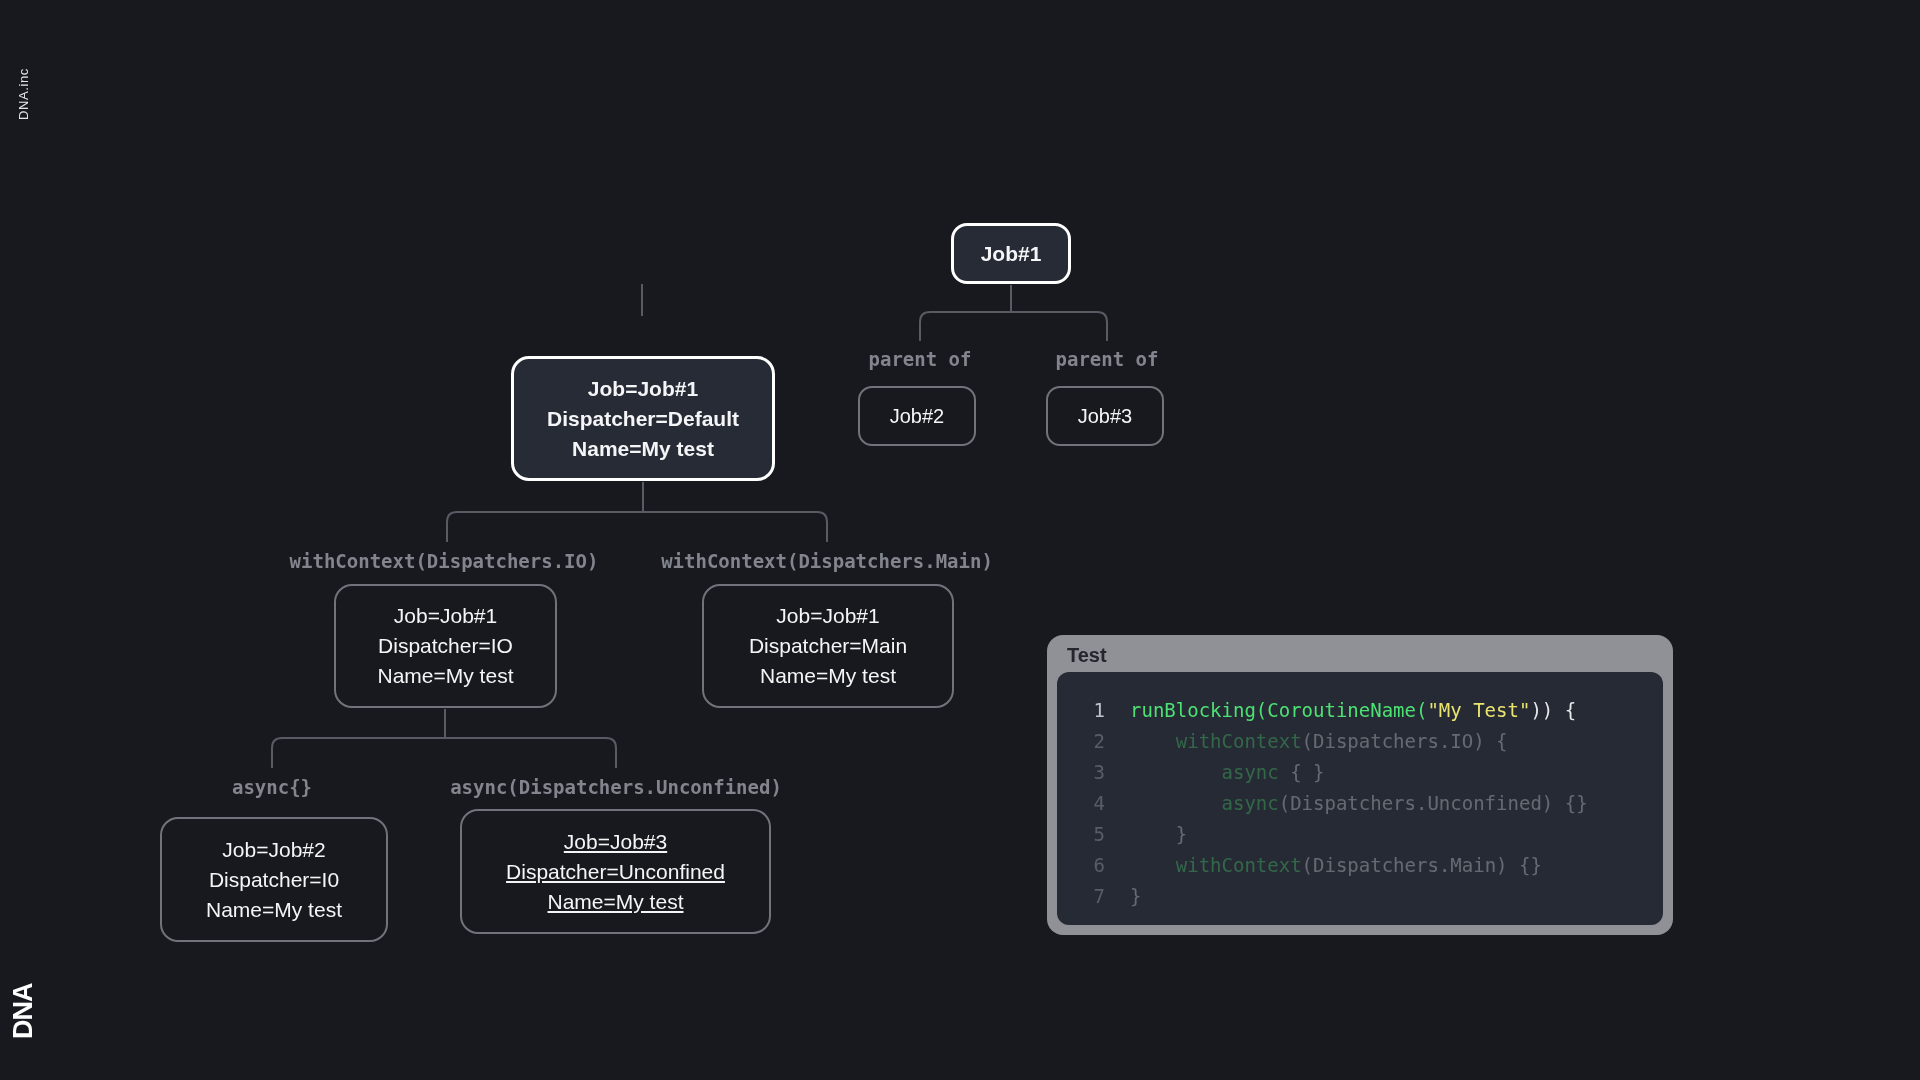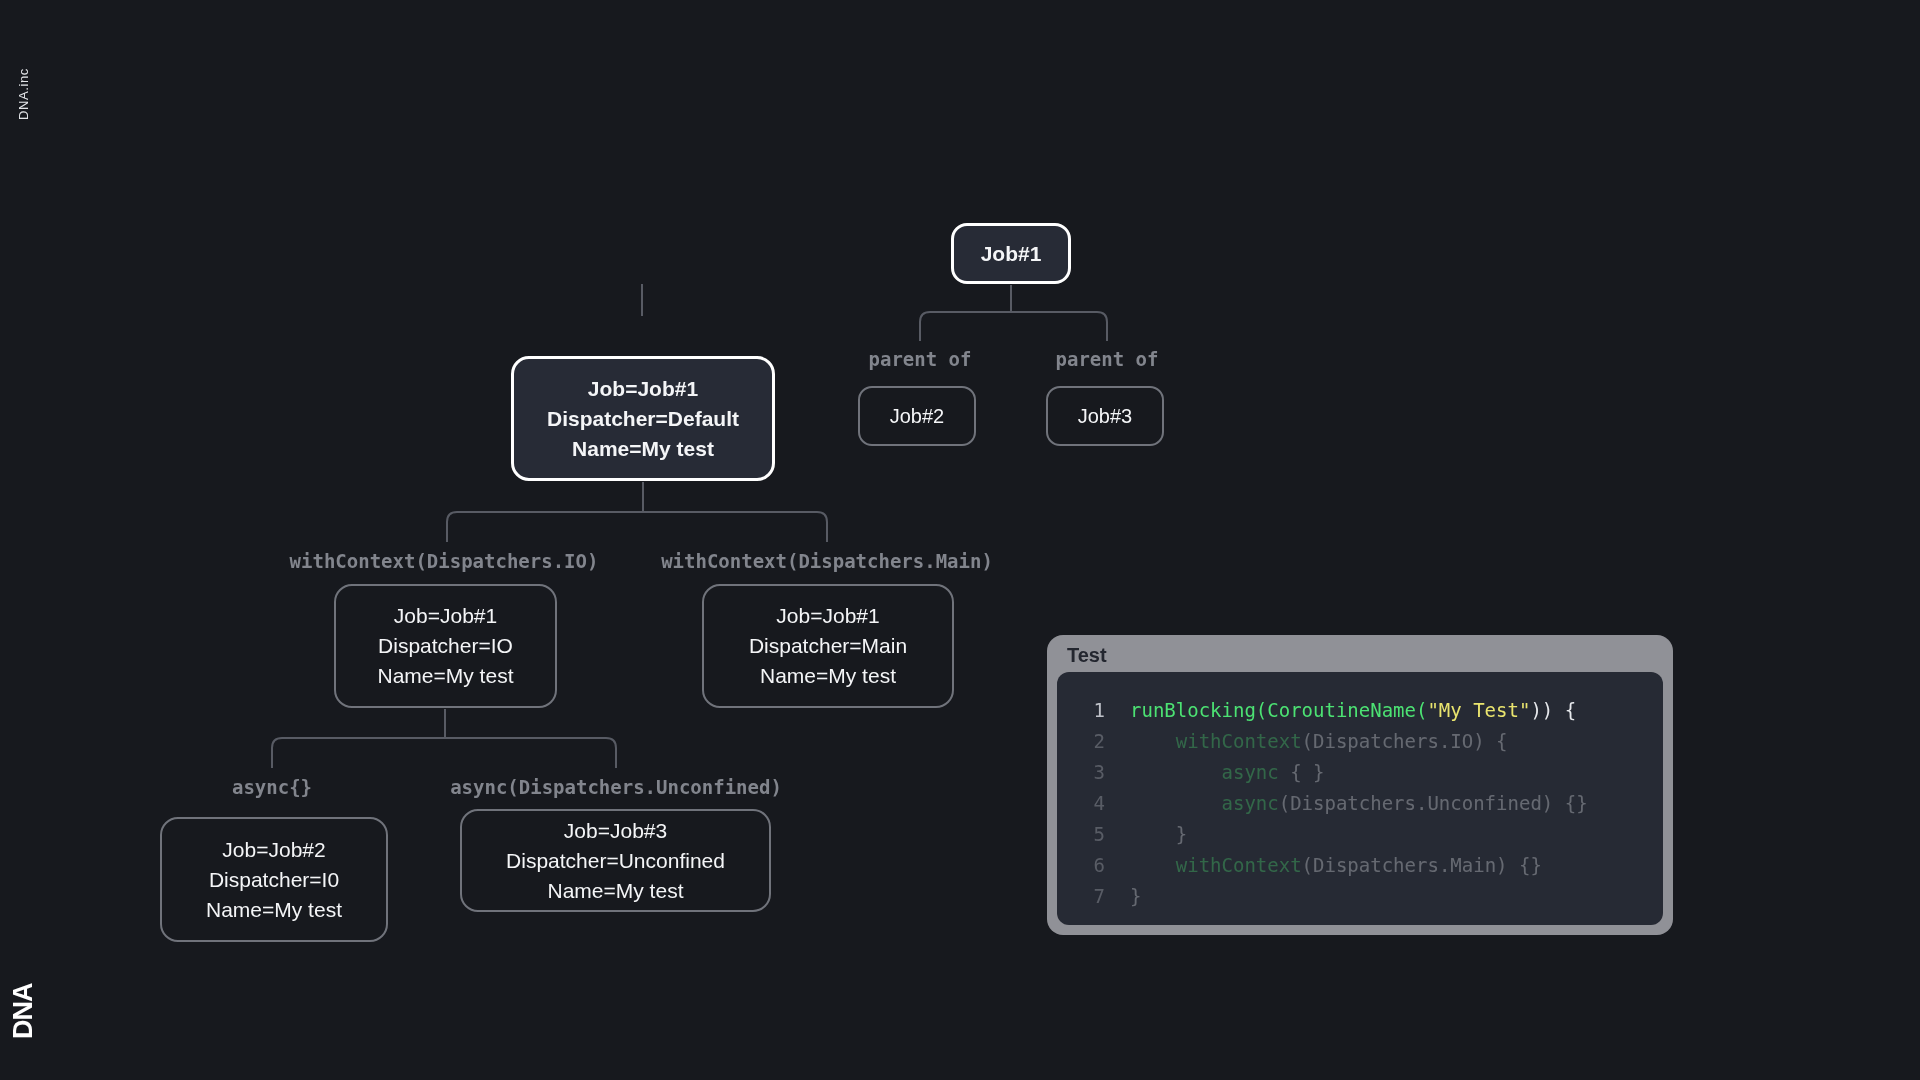--- a/index.html
+++ b/index.html
@@ -29,21 +29,21 @@
     align-items:center;color:var(--text);font-size:21px;line-height:30px;
     border-radius:18px;}
   .node.white-border{background:var(--node_fill);border:3px solid #ffffff;}
   .node.gray-border{background:transparent;border:2px solid var(--border_gray);}
   .node.bold{font-weight:bold;}
 
   .node-root{left:511px;top:356px;width:264px;height:125px;}
   .node-io{left:334px;top:584px;width:223px;height:124px;}
   .node-main{left:702px;top:584px;width:252px;height:124px;}
   .node-job2{left:160px;top:817px;width:228px;height:125px;}
-  .node-job3{left:460px;top:809px;width:311px;height:103px;}
+  .node-job3{left:460px;top:809px;width:311px;height:125px;text-decoration:underline;}
 
   .job1-node{left:951px;top:223px;width:120px;height:61px;border-radius:16px;font-weight:bold;}
   .jobchild{width:118px;height:60px;border-radius:14px;font-size:20px;}
   .jobchild.left{left:858px;top:386px;}
   .jobchild.right{left:1046px;top:386px;}
 
   .mono-label{position:absolute;z-index:2;transform:translateX(-50%);white-space:nowrap;
     font-family:"DejaVu Sans Mono",monospace;font-weight:bold;font-size:19px;color:var(--muted);}
   .lbl-runblocking{left:642px;top:325px;color:#ffffff;font-size:20px;margin-top:36px;}
   .lbl-io{left:444px;top:550px;}

